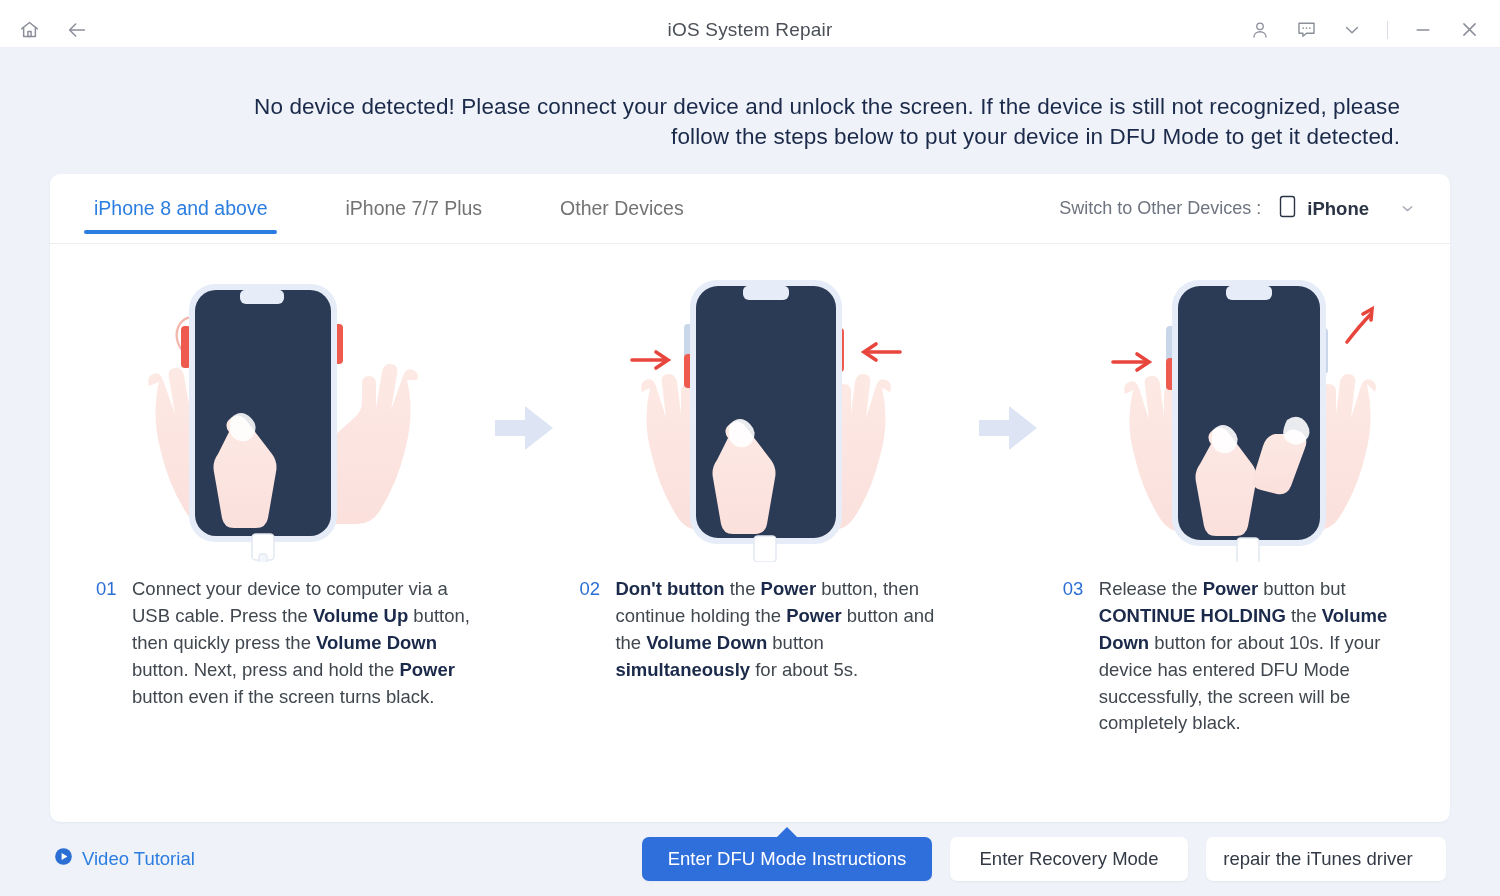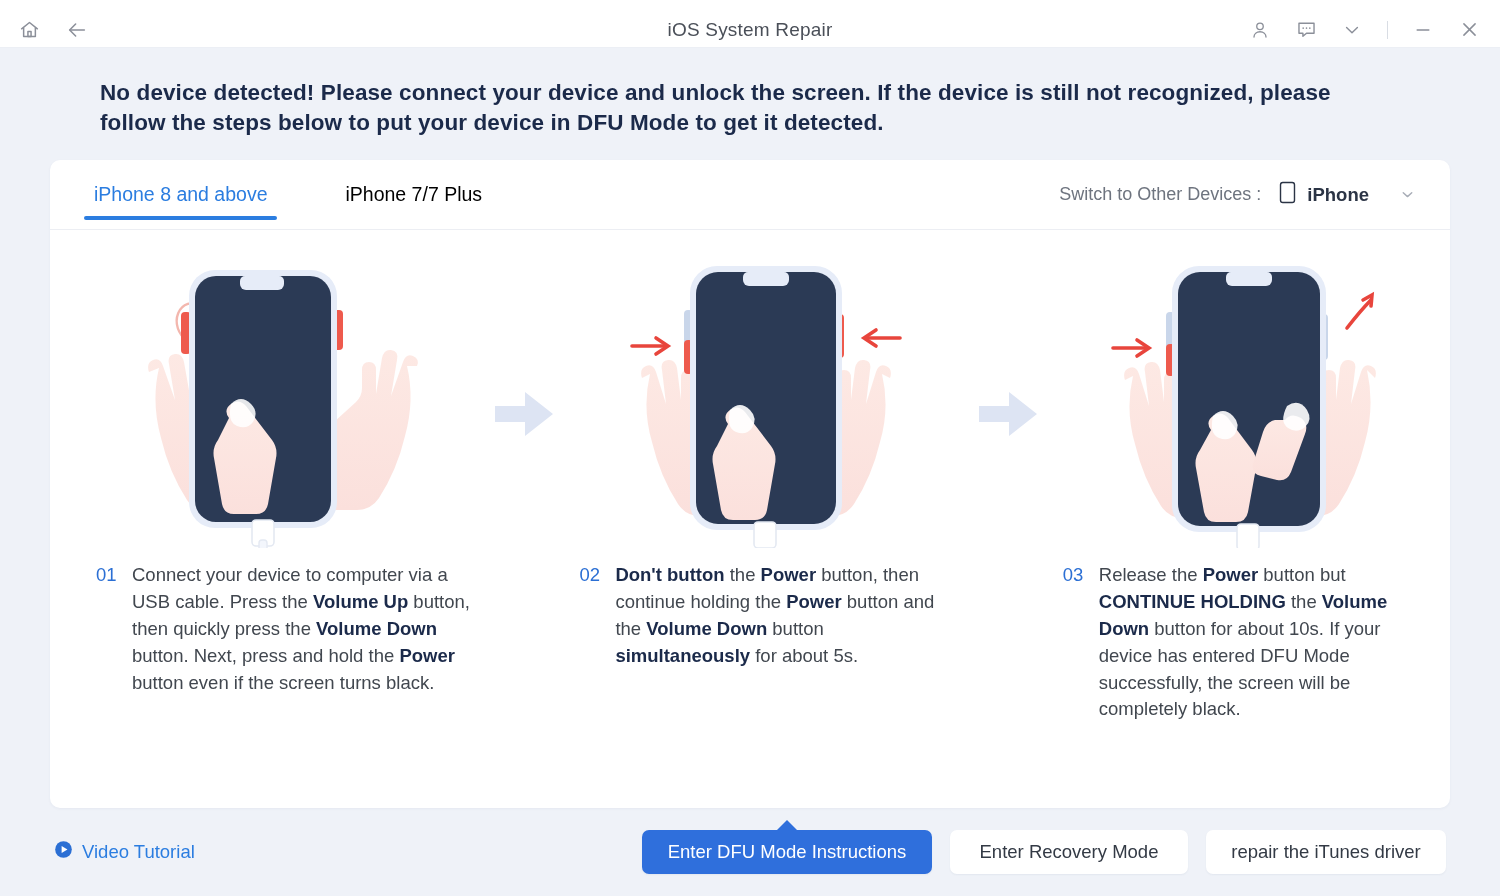--- a/index.html
+++ b/index.html
@@ -46,25 +46,25 @@
     display: flex; align-items: center; gap: 20px;
     position: relative; z-index: 2;
   }
   .tb-sep {
     width: 1px; height: 18px; background: #d9dde4;
     margin: 0 2px;
   }
 
   
   .headline {
-    margin: 30px auto 0;
+    margin: 44px auto 0;
     width: 1300px;
-    text-align: left;
+    text-align: right;
     font-size: 22.5px;
-    font-weight: bold;
+    font-weight: normal;
     color: #1b2a4a;
     line-height: 1.32;
     letter-spacing: .1px;
   }
 
   
   .card {
     margin: 23px 50px 0;
     background: #ffffff;
     border-radius: 10px;
@@ -84,21 +84,21 @@
     position: relative;
   }
   .tabs { display: flex; align-items: center; gap: 0; height: 100%; }
   .tab {
     position: relative;
     height: 100%;
     display: flex; align-items: center;
     padding: 0 10px;
     margin-right: 58px;
     font-size: 19.5px;
-    color: #000000;
+    color: #737373;
     cursor: pointer;
     white-space: nowrap;
   }
   .tab:last-child { margin-right: 0; }
   .tab.active { color: #2b7de0; }
   .tab.active::after {
     content: "";
     position: absolute;
     left: 0; right: 0; bottom: -1px;
     height: 4px; border-radius: 2px;
@@ -196,21 +196,21 @@
   }
   .btn.primary::before {
     content: "";
     position: absolute;
     top: -10px; left: 50%; transform: translateX(-50%);
     border-left: 11px solid transparent;
     border-right: 11px solid transparent;
     border-bottom: 11px solid #2f6fdc;
   }
   .btn.w-recovery { min-width: 238px; }
-  .btn.w-itunes   { min-width: 240px; }
+  .btn.w-itunes   { min-width: 240px; padding-left: 8px; }
 </style>
 </head>
 <body>
 
 <div class="app">
 
   <div class="titlebar">
     <div class="tb-left">
       <div class="tb-icon">
         <svg width="21" height="21" viewBox="0 0 24 24" fill="none" stroke="currentColor" stroke-width="1.7" stroke-linecap="round" stroke-linejoin="round">
@@ -268,20 +268,21 @@
     <div>No device detected! Please connect your device and unlock the screen. If the device is still not recognized, please</div>
     <div>follow the steps below to put your device in DFU Mode to get it detected.</div>
   </div>
 
   <div class="card">
 
     <div class="tabbar">
       <div class="tabs">
         <div class="tab active">iPhone 8 and above</div>
         <div class="tab">iPhone 7/7 Plus</div>
+        <div class="tab">Other Devices</div>
       </div>
 
       <div class="switcher">
         <span class="switcher-label">Switch to Other Devices :</span>
         <span class="switch-sel">
           <span>
             <svg width="17" height="23" viewBox="0 0 18 24" fill="none" stroke="#2b3445" stroke-width="1.5" stroke-linejoin="round">
               <rect x="1.6" y="1.4" width="14.8" height="21.2" rx="2.4"></rect>
               <path d="M6.6 1.4h4.8" stroke-width="1.3" stroke-linecap="round"></path>
             </svg>

